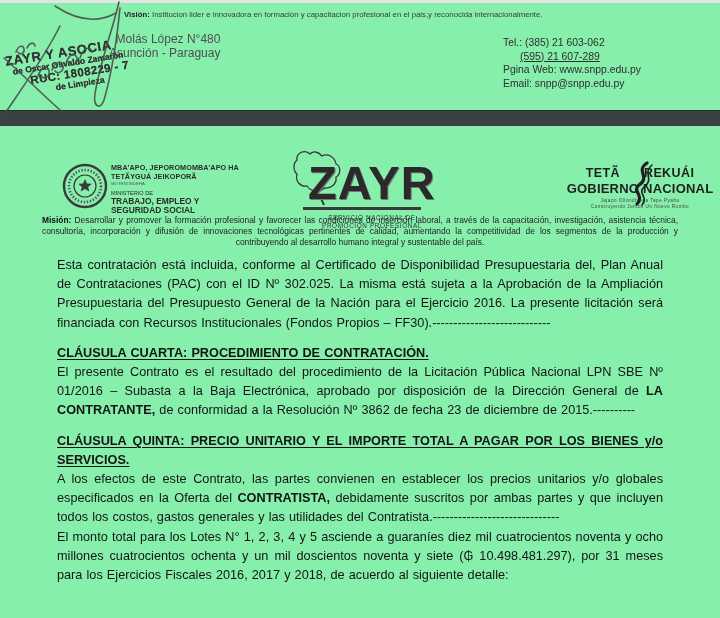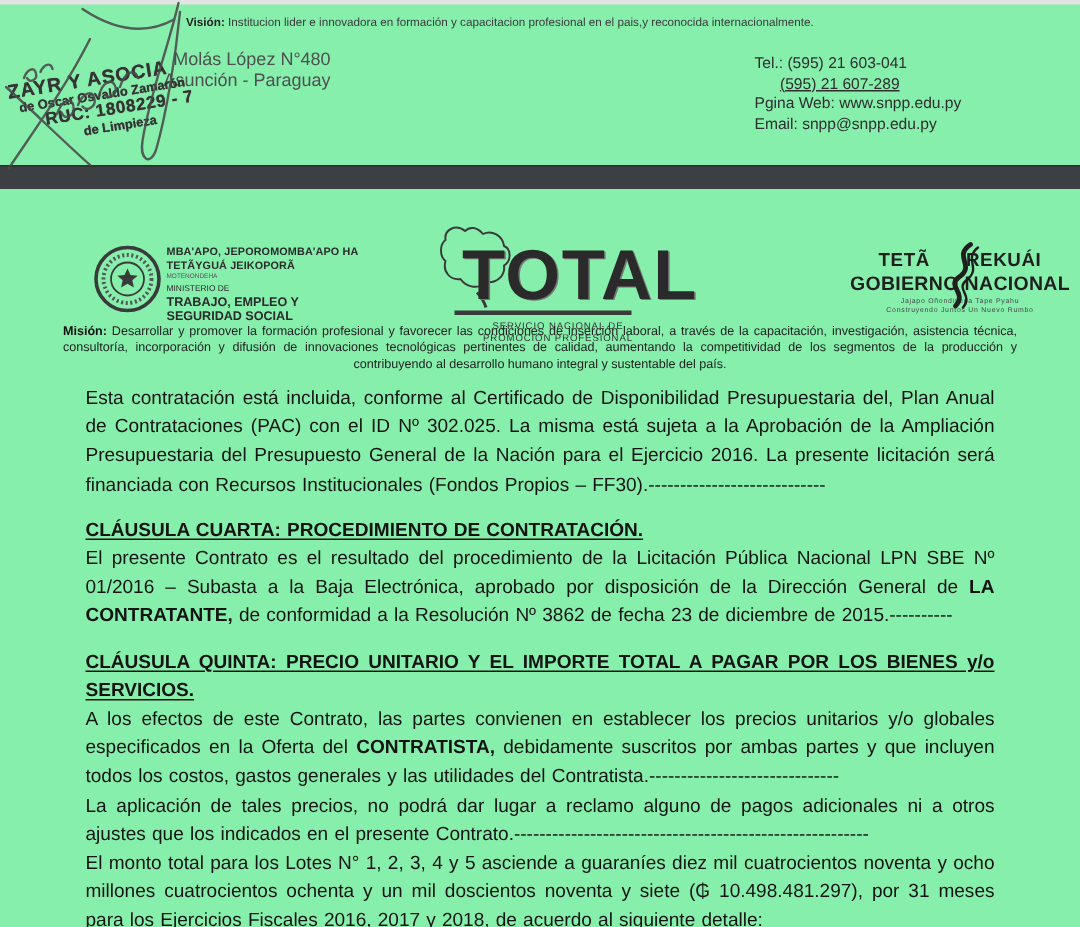--- a/index.html
+++ b/index.html
@@ -78,21 +78,21 @@
   <div class="scan-edge"></div>
 
   <div class="vision"><b>Visión:</b><span> Institucion lider e innovadora en formación y capacitacion profesional en el pais,y reconocida internacionalmente.</span></div>
 
   <div class="address">
     <div>Molás López N°480</div>
     <div>Asunción - Paraguay</div>
   </div>
 
   <div class="contact">
-    <div>Tel.: (595) 21 603-041</div>
+    <div>Tel.: (385) 21 603-062</div>
     <div class="indent">(595) 21 607-289</div>
     <div><span>Pgina Web: </span><span class="lnk">www.snpp.edu.py</span></div>
     <div><span>Email: </span><span class="lnk">snpp@snpp.edu.py</span></div>
   </div>
 
   <div class="stamp">
     <div class="s1">ZAYR Y ASOCIA</div>
     <div class="s2">de Oscar Osvaldo Zamarón</div>
     <div class="s3">RUC: 1808229 - 7</div>
     <div class="s4">de Limpieza</div>
@@ -129,21 +129,21 @@
     <div class="mb">TRABAJO, EMPLEO Y</div>
     <div class="mb">SEGURIDAD SOCIAL</div>
   </div>
 
   <svg class="snpp-map" width="56" height="64" viewBox="0 0 56 64">
     <g fill="none" stroke="#3a3a3a" stroke-width="1.3" stroke-linejoin="round">
       <path d="M19,7 C13,2 5,6 6,13 C2,16 2,24 6,27 C4,34 9,40 16,39 C20,45 29,46 33,41 C40,42 46,37 45,30 C50,27 50,19 45,17 C44,10 37,6 31,9 C27,4 22,4 19,7 Z"></path>
       <path d="M27,48 c3,3 5,7 6,10" stroke-width="2"></path>
     </g>
   </svg>
-  <div class="snpp-word">TOTAL</div>
+  <div class="snpp-word">ZAYR</div>
   <div class="snpp-underline"></div>
   <div class="snpp-sub">
     <div>SERVICIO NACIONAL DE</div>
     <div>PROMOCIÓN PROFESIONAL</div>
   </div>
 
   <div class="gov">
     <svg class="gov-squiggle" width="26" height="46" viewBox="0 0 26 46">
       <g fill="none" stroke="#1f1f1f" stroke-linecap="round">
         <path d="M18,2 C6,10 22,16 10,24 C2,30 16,34 8,43" stroke-width="3.2"></path>
@@ -168,17 +168,16 @@
 
   <div class="body-text">
     <p>Esta contratación está incluida, conforme al Certificado de Disponibilidad Presupuestaria del, Plan Anual de Contrataciones (PAC)  con el ID Nº 302.025. La misma está sujeta a la Aprobación de la Ampliación Presupuestaria del Presupuesto General de la Nación para el Ejercicio 2016. La presente licitación será financiada con Recursos Institucionales (Fondos Propios – FF30).----------------------------</p>
 
     <h2>CLÁUSULA CUARTA: PROCEDIMIENTO DE CONTRATACIÓN.</h2>
     <p><span>El presente Contrato es el resultado del procedimiento de la Licitación Pública Nacional LPN SBE Nº 01/2016 – Subasta a la Baja Electrónica, aprobado por disposición de la Dirección General  de </span><b>LA CONTRATANTE,</b><span>  de conformidad a la Resolución Nº 3862 de fecha 23 de diciembre de 2015.----------</span></p>
 
     <h2>CLÁUSULA QUINTA: PRECIO UNITARIO Y EL IMPORTE TOTAL A PAGAR POR LOS BIENES y/o SERVICIOS.</h2>
     <p><span>A los efectos de este Contrato, las partes convienen en establecer los precios unitarios y/o globales especificados en la Oferta del  </span><b>CONTRATISTA,</b><span> debidamente  suscritos por ambas partes y que incluyen todos los costos, gastos generales y las utilidades del Contratista.------------------------------</span></p>
 
-    <p>La aplicación de tales precios, no podrá dar lugar a reclamo alguno de pagos adicionales ni a otros ajustes que los indicados en el presente Contrato.--------------------------------------------------------</p>
 
     <p>El monto total para los Lotes N° 1, 2, 3, 4 y 5 asciende a guaraníes diez mil cuatrocientos noventa y ocho millones cuatrocientos ochenta y un mil doscientos noventa y siete (₲ 10.498.481.297), por 31 meses para los Ejercicios Fiscales 2016, 2017 y 2018, de acuerdo al siguiente detalle:</p>
   </div>
 </div>
 
 </body></html>

